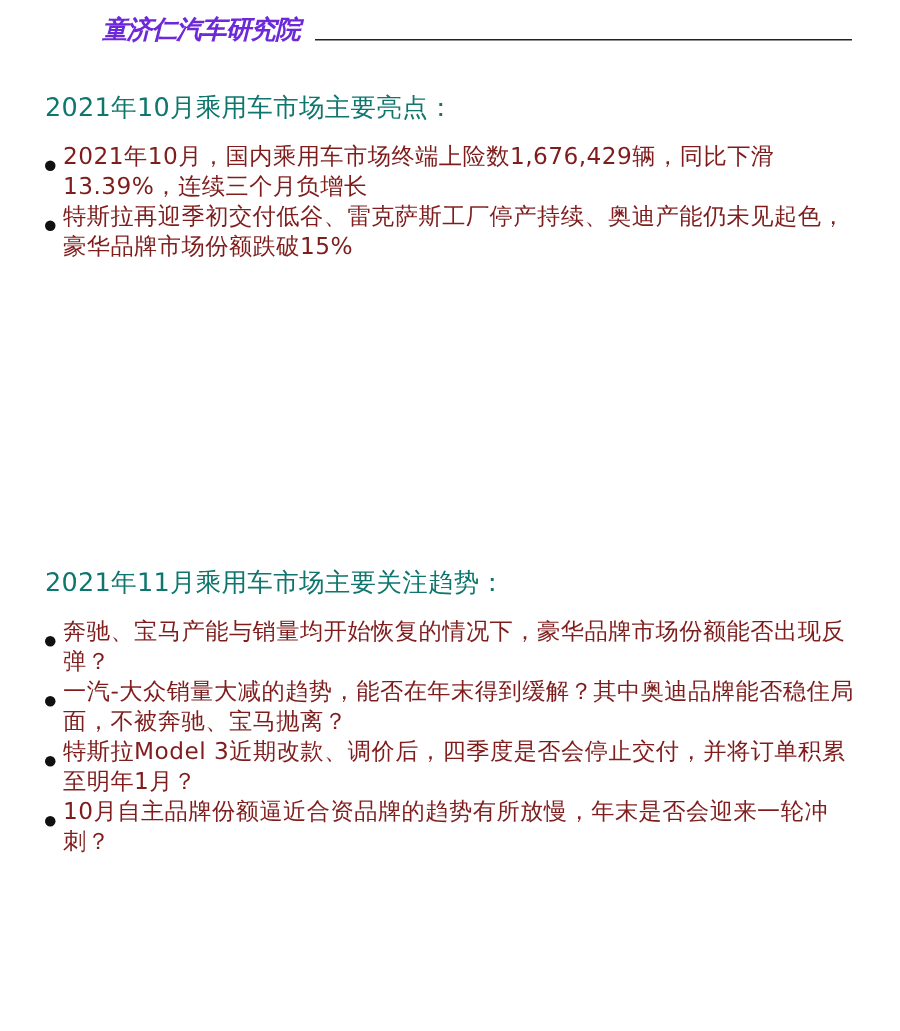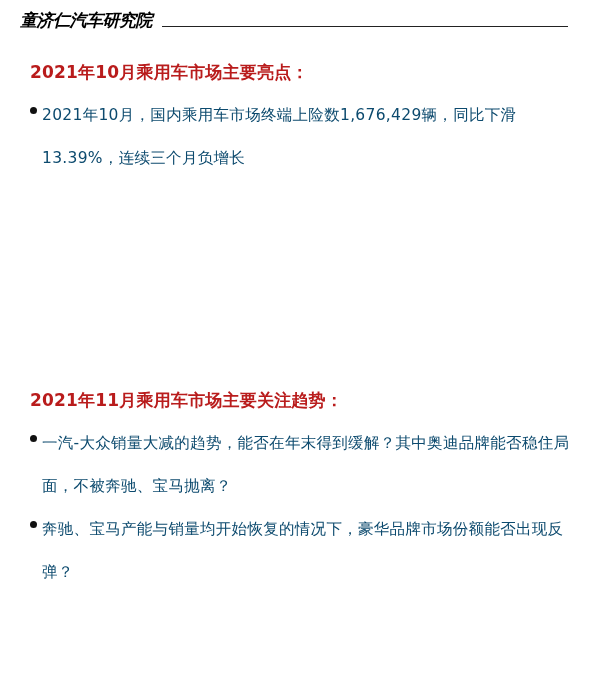--- a/index.html
+++ b/index.html
@@ -22,59 +22,60 @@
       width: 560px;
       height: 30px;
       display: flex;
       align-items: flex-end;
     }
     .header-title {
       font-family: "DejaVu Serif", "Liberation Serif", serif;
       font-style: italic;
       font-weight: bold;
       font-size: 17px;
-      color: #000000;
+      color: #6d28d9;
       letter-spacing: -0.5px;
       white-space: nowrap;
       line-height: 24px;
+      margin-left: 48px;
     }
     .header-rule {
       flex: 1;
       height: 0;
       border-bottom: 1.5px solid #222222;
       margin-left: 10px;
       margin-right: 12px;
       margin-bottom: 5px;
     }
     .section {
       position: absolute;
       left: 30px;
       width: 545px;
     }
     .section-1 { top: 56px; }
-    .section-2 { top: 384px; }
+    .section-2 { top: 373px; }
     .section-heading {
-      font-weight: bold;
+      font-weight: normal;
       font-size: 17px;
-      color: #b91c1c;
+      color: #0f766e;
       line-height: 32px;
       margin: 0 0 6px 0;
       letter-spacing: 0.2px;
     }
     .bullet-list {
       list-style: none;
       margin: 0;
       padding: 0;
     }
     .bullet-item {
       position: relative;
       padding-left: 12px;
       font-size: 15.5px;
-      line-height: 43px;
-      color: #0c4a6e;
+      line-height: 20px;
+      color: #7f1d1d;
       letter-spacing: 0.3px;
     }
     .bullet-dot {
       position: absolute;
       left: 0;
       top: 13px;
       width: 7px;
       height: 7px;
       border-radius: 50%;
       background: #111111;
@@ -88,28 +89,40 @@
   <span class="header-rule"></span>
 </div>
 
 <div class="section section-1">
   <h2 class="section-heading">2021年10月乘用车市场主要亮点：</h2>
   <ul class="bullet-list">
     <li class="bullet-item">
       <span class="bullet-dot"></span>
       <span>2021年10月，国内乘用车市场终端上险数1,676,429辆，同比下滑13.39%，连续三个月负增长</span>
     </li>
+    <li class="bullet-item">
+      <span class="bullet-dot"></span>
+      <span>特斯拉再迎季初交付低谷、雷克萨斯工厂停产持续、奥迪产能仍未见起色，豪华品牌市场份额跌破15%</span>
+    </li>
   </ul>
 </div>
 
 <div class="section section-2">
   <h2 class="section-heading">2021年11月乘用车市场主要关注趋势：</h2>
   <ul class="bullet-list">
     <li class="bullet-item">
       <span class="bullet-dot"></span>
+      <span>奔驰、宝马产能与销量均开始恢复的情况下，豪华品牌市场份额能否出现反弹？</span>
+    </li>
+    <li class="bullet-item">
+      <span class="bullet-dot"></span>
       <span>一汽-大众销量大减的趋势，能否在年末得到缓解？其中奥迪品牌能否稳住局面，不被奔驰、宝马抛离？</span>
     </li>
     <li class="bullet-item">
       <span class="bullet-dot"></span>
-      <span>奔驰、宝马产能与销量均开始恢复的情况下，豪华品牌市场份额能否出现反弹？</span>
+      <span>特斯拉Model 3近期改款、调价后，四季度是否会停止交付，并将订单积累至明年1月？</span>
+    </li>
+    <li class="bullet-item">
+      <span class="bullet-dot"></span>
+      <span>10月自主品牌份额逼近合资品牌的趋势有所放慢，年末是否会迎来一轮冲刺？</span>
     </li>
   </ul>
 </div>
 
 </body></html>

